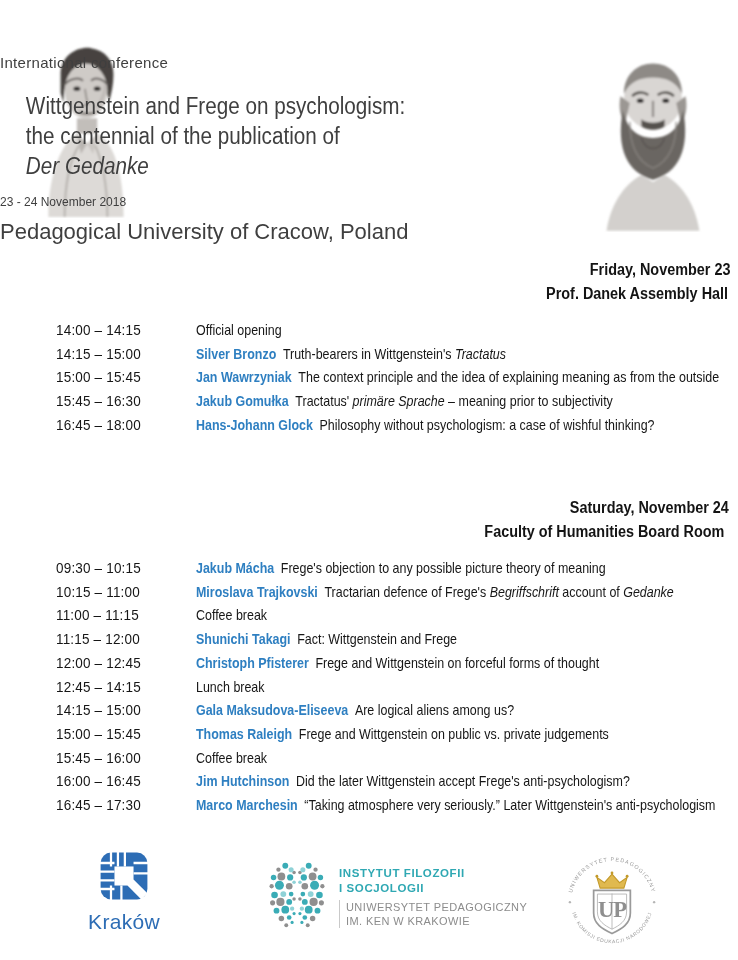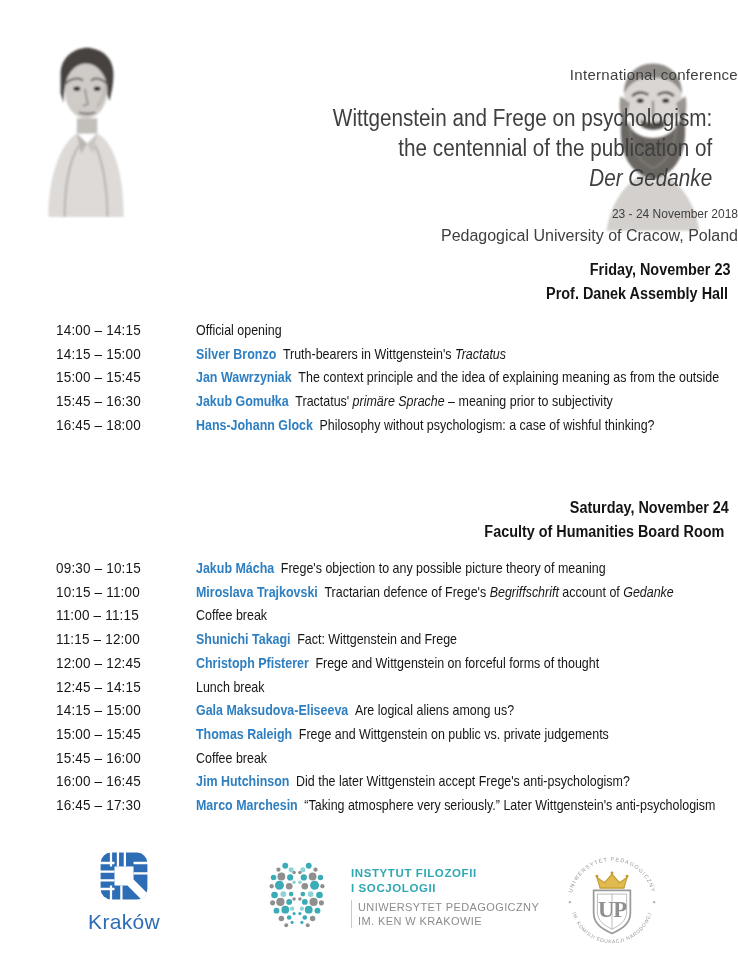--- a/index.html
+++ b/index.html
@@ -1,25 +1,25 @@
 <!DOCTYPE html>
 <html><head>
 <meta charset="utf-8">
 <style>
   html,body{margin:0;padding:0;background:#fff;}
   .page{position:relative;width:738px;height:960px;background:#fff;overflow:hidden;
         font-family:"Liberation Sans",sans-serif;color:#161616;}
   
-  .header{position:absolute;top:66px;left:0;width:738px;text-align:right;color:#3f3f3f;}
+  .header{position:absolute;top:54px;left:0;width:738px;text-align:left;color:#3f3f3f;}
   .conf-label{font-size:15px;letter-spacing:.3px;}
   .title{margin-top:20px;font-size:23.5px;line-height:30px;display:inline-block;
          transform:scaleX(.88);transform-origin:50% 50%;}
   .title .it{font-style:italic;}
   .dates{margin-top:10px;font-size:12px;line-height:22px;}
-  .venue{font-size:16px;line-height:22px;}
+  .venue{font-size:22px;line-height:22px;margin-top:8px;}
   .portrait{position:absolute;}
   .portrait-left{left:34px;top:40px;width:102px;height:178px;}
   .portrait-right{left:584px;top:52px;width:138px;height:180px;}
   .portrait svg{width:100%;height:100%;}
   
   .day{position:absolute;left:0;width:738px;}
   .day-fri{top:258px;}
   .day-sat{top:496px;}
   .day-head{text-align:right;font-weight:700;font-size:16px;line-height:24px;color:#141414;}
   .day-head .line{display:inline-block;transform:scaleX(.9);transform-origin:50% 50%;}
@@ -28,21 +28,21 @@
   .session-row .time{display:inline-block;width:140px;vertical-align:top;
        transform:scaleX(.9);transform-origin:0 60%;letter-spacing:.2px;}
   .session-row .desc{display:inline-block;transform:scaleX(.83);transform-origin:0 60%;}
   .session-row .speaker{color:#2e7fc1;font-weight:700;margin-right:8px;}
   .session-row .it{font-style:italic;}
   
   .footer-logo{position:absolute;}
   .krakow{left:86px;top:850px;width:76px;text-align:center;}
   .krakow svg{width:52px;height:52px;display:block;margin:0 auto;}
   .krakow-word{margin-top:8px;font-size:21px;font-weight:400;color:#2d6db5;letter-spacing:.3px;}
-  .institute{left:263px;top:856px;display:flex;align-items:center;gap:12px;}
+  .institute{left:263px;top:856px;display:flex;align-items:center;}
   .institute svg{width:68px;height:82px;}
   .inst-text{margin-left:8px;}
   .inst-teal{color:#2fa8b3;font-weight:700;font-size:11.5px;line-height:14.5px;letter-spacing:.6px;}
   .inst-gray{margin-top:5px;padding-left:6px;border-left:1px solid #c9c9c9;
              color:#8c8c8c;font-size:11px;line-height:14px;letter-spacing:.4px;}
   .seal{left:558px;top:846px;width:108px;height:108px;}
   .seal svg{width:108px;height:108px;}
 </style>
 </head>
 <body>

